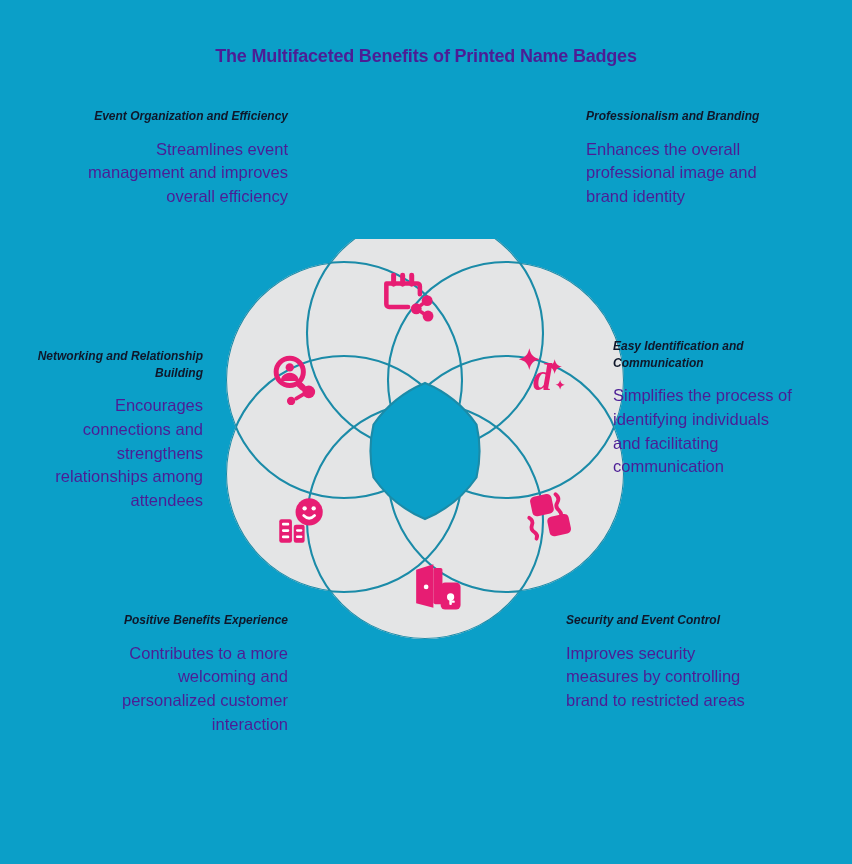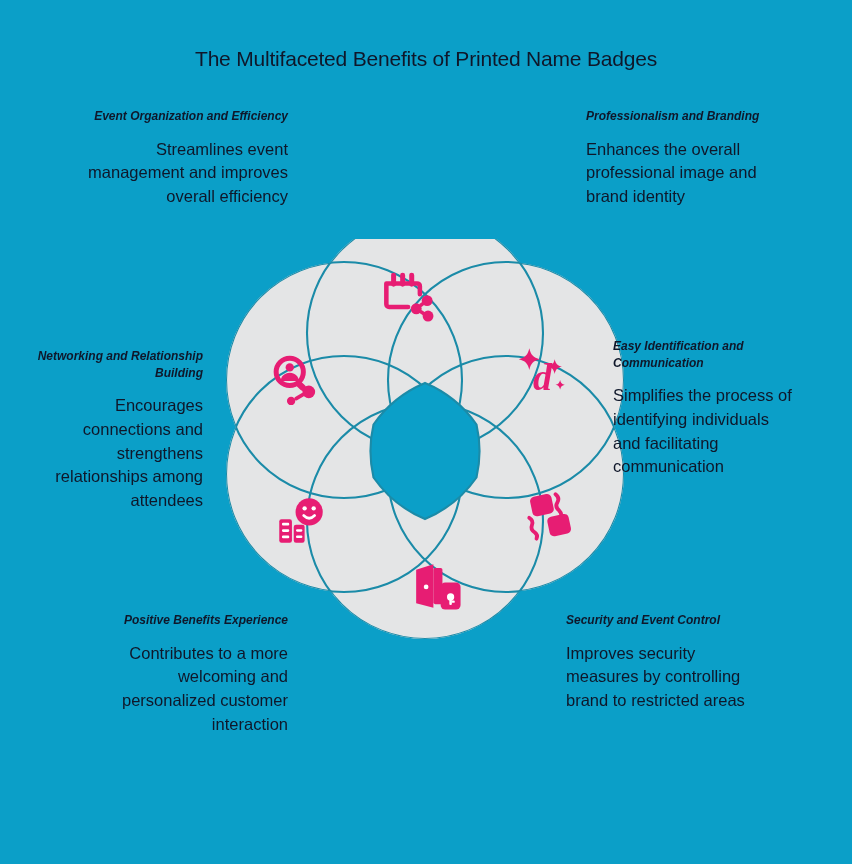--- a/index.html
+++ b/index.html
@@ -22,23 +22,23 @@
     height: 864px;
   }
 
   
   #page-title {
     position: absolute;
     top: 46px;
     left: 0;
     width: 852px;
     text-align: center;
-    font-size: 21px;
-    font-weight: normal;
-    color: #0f172a;
+    font-size: 18px;
+    font-weight: bold;
+    color: #4c1d95;
     letter-spacing: -0.2px;
     line-height: 1.2;
   }
 
   
   #pinwheel-graphic {
     position: absolute;
     left: 213px;
     top: 239px;
     width: 424px;
@@ -75,21 +75,21 @@
     font-weight: bold;
     line-height: 1.38;
     color: #0f172a;
     margin: 0;
     font-style: italic;
   }
   .benefit .benefit-desc {
     font-size: 16.5px;
     font-weight: normal;
     line-height: 1.44;
-    color: #0f172a;
+    color: #4c1d95;
     margin: 13px 0 0 0;
   }
 
   .benefit.align-right { text-align: right; }
   .benefit.align-left  { text-align: left; }
 
   
   #benefit-event-organization { left: 88px;  top: 108px; width: 200px; }
   #benefit-professionalism    { left: 566px; top: 108px; width: 190px; margin-left: 20px; }
   #benefit-networking         { left: 36px;  top: 348px; width: 167px; }

